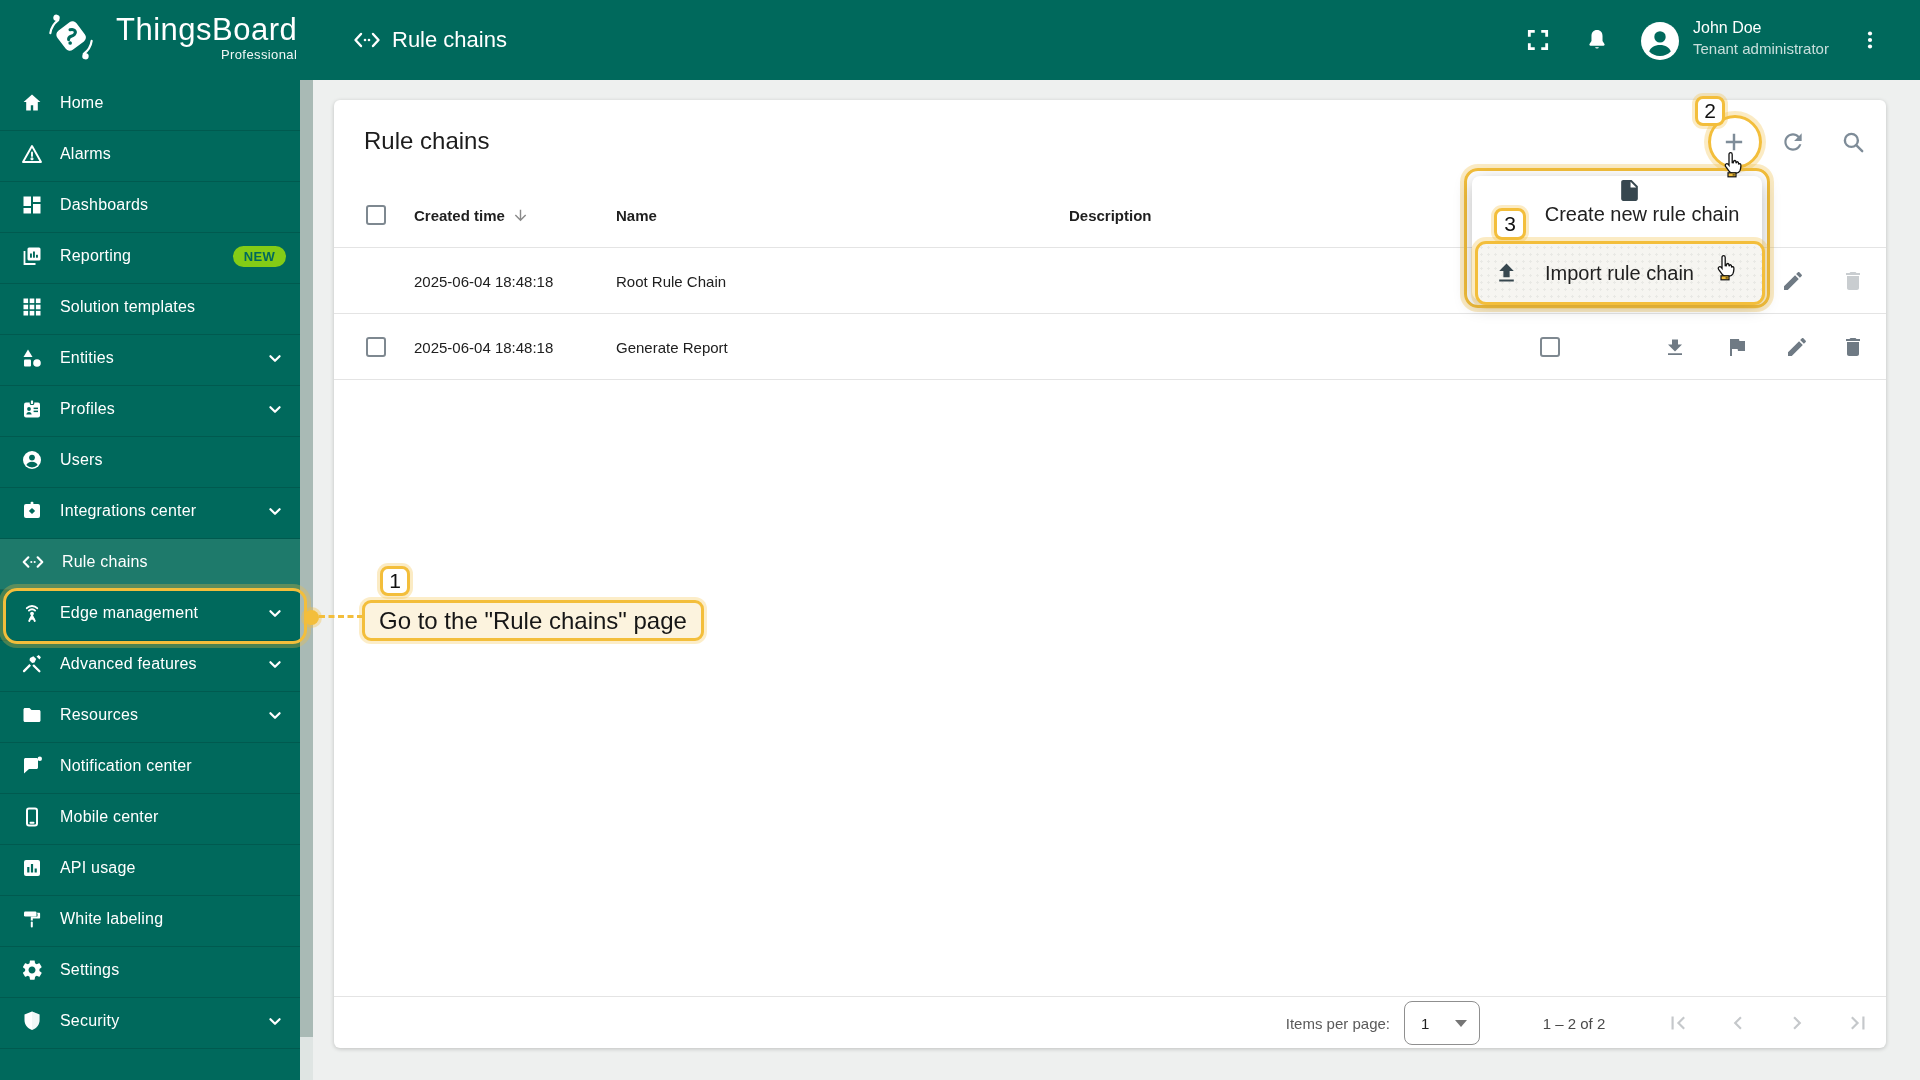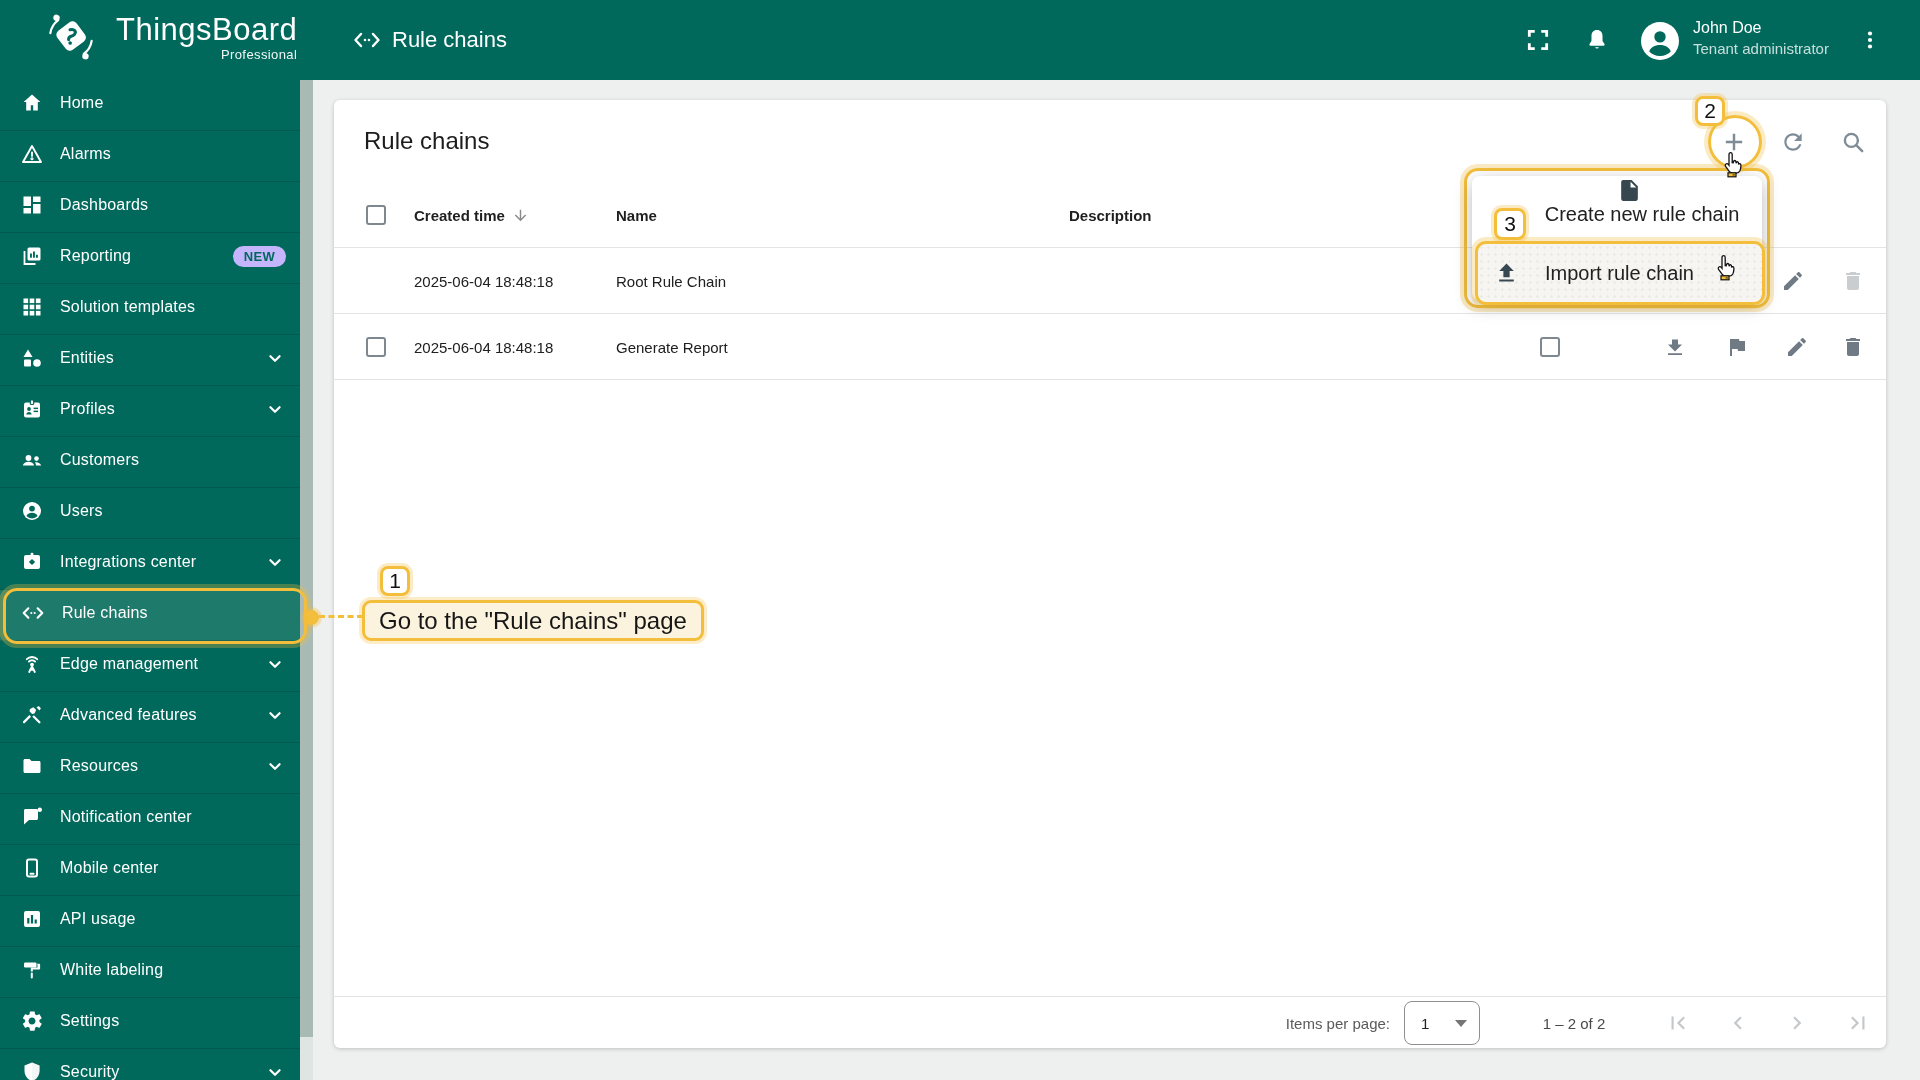--- a/index.html
+++ b/index.html
@@ -22,21 +22,21 @@
   .user-role { font-size:15px; line-height:21px; color:rgba(255,255,255,.78); }
   .avatar { position:absolute; left:1641px; top:22px; width:38px; height:38px; border-radius:50%; background:#fff;
             display:flex; align-items:center; justify-content:center; cursor:pointer; }
 
   
   .sidebar { position:absolute; left:0; top:80px; width:300px; height:1000px; background:#00695c; z-index:4; }
   .ni { height:51px; display:flex; align-items:center; padding:0 14px 4px 20px;
         border-bottom:1px solid rgba(0,0,0,.14); color:#fff; cursor:pointer;text-align:right; }
   .ni-label { margin-left:16px; font-size:16px; font-weight:500; letter-spacing:.2px; white-space:nowrap; }
   .ni-chevron { margin-left:auto; display:flex; }
-  .ni-badge { margin-left:auto; background:#c4b5fd; color:#00695c; font-size:13px; font-weight:700;
+  .ni-badge { margin-left:auto; background:#84cc16; color:#00695c; font-size:13px; font-weight:700;
               padding:3px 11px; border-radius:12px; letter-spacing:.3px; }
   .ni.selected { background:#1e7a6b; }
   .sb-scroll { position:absolute; left:300px; top:80px; width:13px; height:1000px; background:#dfe5e3; z-index:4; }
   .sb-thumb { position:absolute; left:0; top:0; width:13px; height:957px; background:#a9bab5; }
 
   
   .card { position:absolute; left:334px; top:100px; width:1552px; height:948px; background:#fff;
           border-radius:6px; box-shadow:0 1px 4px rgba(0,0,0,.2); z-index:1; }
   .card-title { position:absolute; left:30px; top:0; height:82px; display:flex; align-items:center;
                 font-size:24px; color:#1c1c1c; }
@@ -256,31 +256,20 @@
         </span>
       <span class="ni-label">Profiles</span>
       <span class="ni-chevron">
           <svg width="22" height="22" viewBox="0 0 24 24" fill="none" stroke="#fff" stroke-width="2.4" stroke-linecap="round" stroke-linejoin="round">
             <path d="M7 10l5 5 5-5"></path>
           </svg>
         </span>
     </div>
     <div class="ni">
       <span>
-          <svg width="24" height="24" viewBox="0 0 24 24" fill="#fff">
-            <circle cx="8.5" cy="10" r="2.9"></circle>
-            <path d="M2.8 17.6c.5-2.4 3-3.8 5.7-3.8s5.2 1.4 5.7 3.8z"></path>
-            <circle cx="16.5" cy="10.6" r="2.3"></circle>
-            <path d="M15 14.2c2.8-.4 5.6 1 6.2 3.4h-5.1c-.2-1.4-.6-2.5-1.1-3.4z"></path>
-          </svg>
-        </span>
-      <span class="ni-label">Customers</span>
-    </div>
-    <div class="ni">
-      <span>
           <svg width="24" height="24" viewBox="0 0 24 24">
             <circle cx="12" cy="12" r="9" fill="#fff"></circle>
             <circle cx="12" cy="9.6" r="2.9" fill="#00695c"></circle>
             <path d="M12 13.8c-2.8 0-5 1.4-5.6 3.3a7.6 7.6 0 0 0 11.2 0c-.6-1.9-2.8-3.3-5.6-3.3z" fill="#00695c"></path>
           </svg>
         </span>
       <span class="ni-label">Users</span>
     </div>
     <div class="ni">
       <span>

